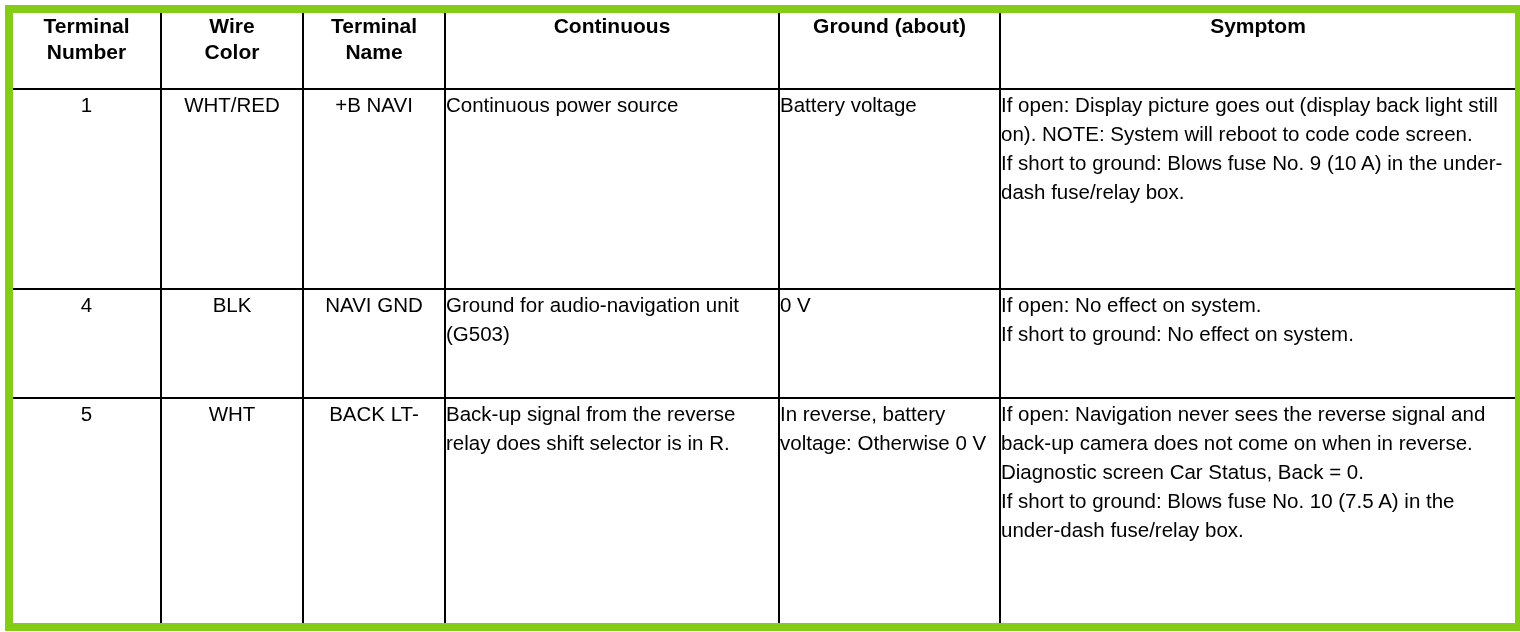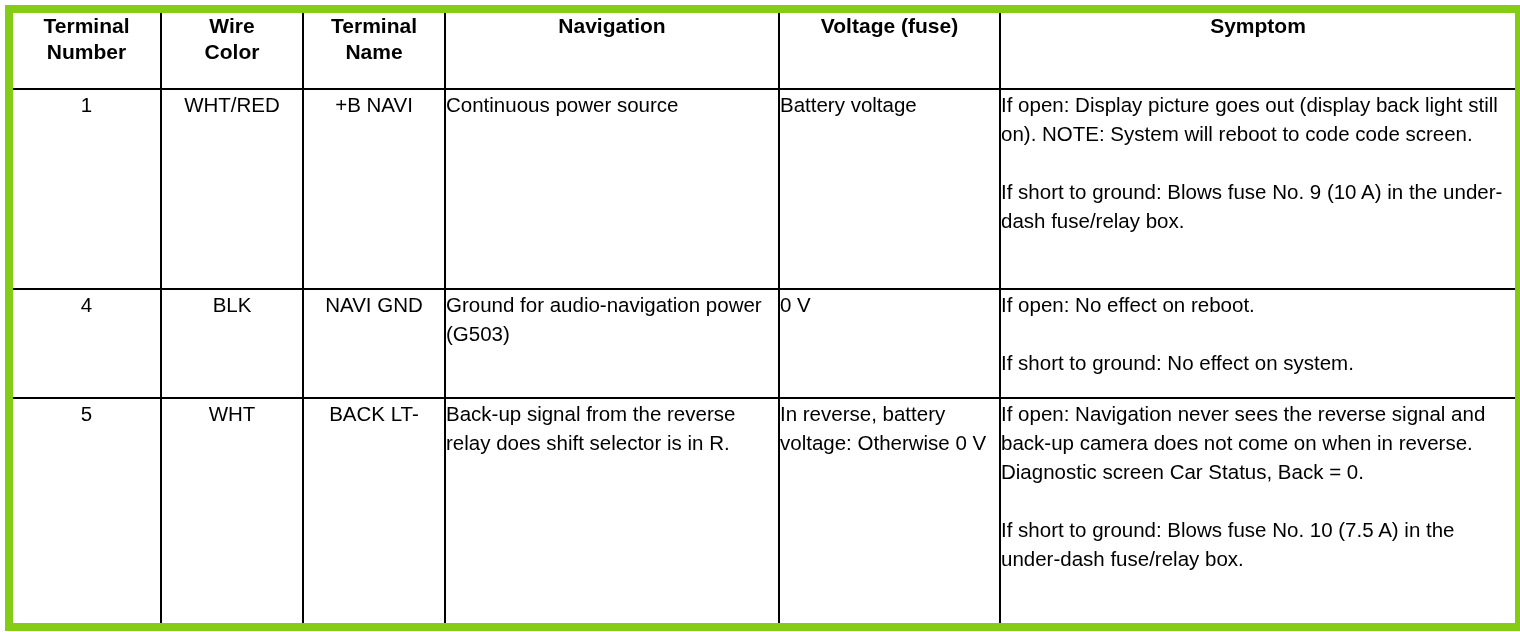--- a/index.html
+++ b/index.html
@@ -80,21 +80,21 @@
     padding-left: 9px;
     padding-right: 8px;
     border-radius: 30px;
   }
 
   tr.row-1 td { height: 200px; }
   tr.row-2 td { height: 109px; }
   tr.row-3 td { height: 229px; }
 
   .para { margin: 0; }
-  .para + .para { margin-top: 29px; }
+  .para + .para { }
 </style>
 </head>
 <body>
 
 <div class="sheet">
 
   <table class="pinout">
     <colgroup>
       <col class="c-term-num">
       <col class="c-wire">
@@ -105,22 +105,22 @@
     </colgroup>
 
     <thead>
       <tr>
         <th>Terminal
 Number</th>
         <th>Wire
 Color</th>
         <th>Terminal
 Name</th>
-        <th>Navigation</th>
-        <th>Voltage (fuse)</th>
+        <th>Continuous</th>
+        <th>Ground (about)</th>
         <th>Symptom</th>
       </tr>
     </thead>
 
     <tbody>
 
       <tr class="row-1">
         <td class="center-cell">1</td>
         <td class="center-cell">WHT/RED</td>
         <td class="center-cell">+B NAVI</td>
@@ -129,24 +129,24 @@
         <td class="left-cell">
           <p class="para">If open: Display picture goes out (display back light still on). NOTE: System will reboot to code code screen.</p>
           <p class="para">If short to ground: Blows fuse No. 9 (10 A) in the under-dash fuse/relay box.</p>
         </td>
       </tr>
 
       <tr class="row-2">
         <td class="center-cell">4</td>
         <td class="center-cell">BLK</td>
         <td class="center-cell">NAVI GND</td>
-        <td class="left-cell">Ground for audio-navigation power (G503)</td>
+        <td class="left-cell">Ground for audio-navigation unit (G503)</td>
         <td class="left-cell">0 V</td>
         <td class="left-cell">
-          <p class="para">If open: No effect on reboot.</p>
+          <p class="para">If open: No effect on system.</p>
           <p class="para">If short to ground: No effect on system.</p>
         </td>
       </tr>
 
       <tr class="row-3">
         <td class="center-cell">5</td>
         <td class="center-cell">WHT</td>
         <td class="center-cell">BACK LT-</td>
         <td class="left-cell">Back-up signal from the reverse relay does shift selector is in R.</td>
         <td class="left-cell">In reverse, battery voltage: Otherwise 0 V</td>

